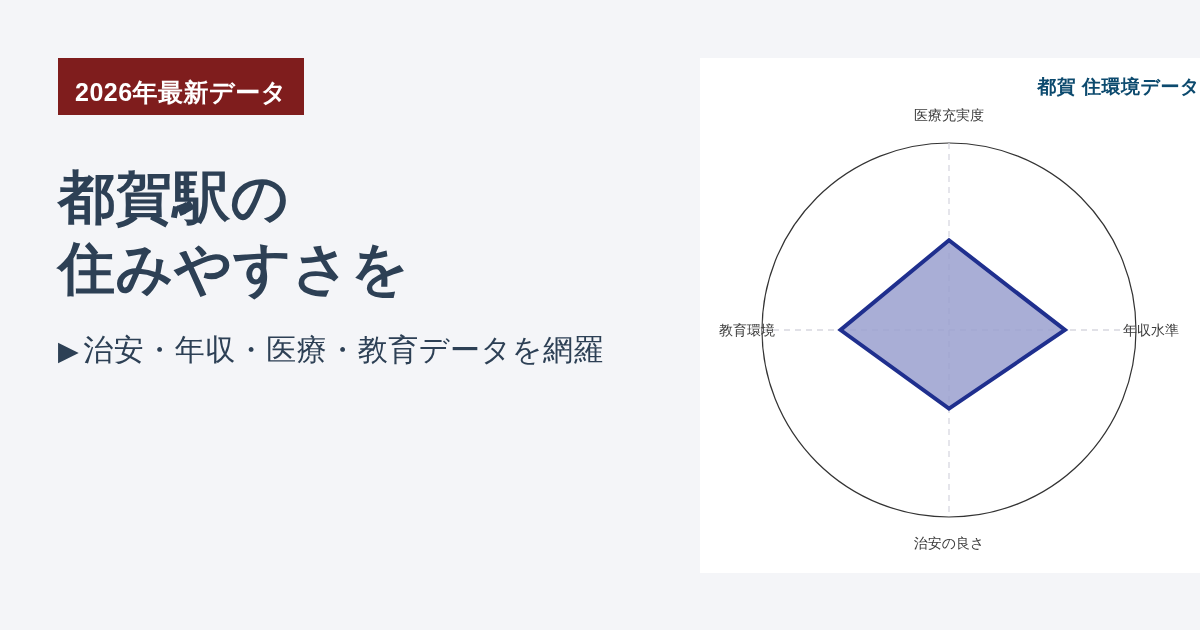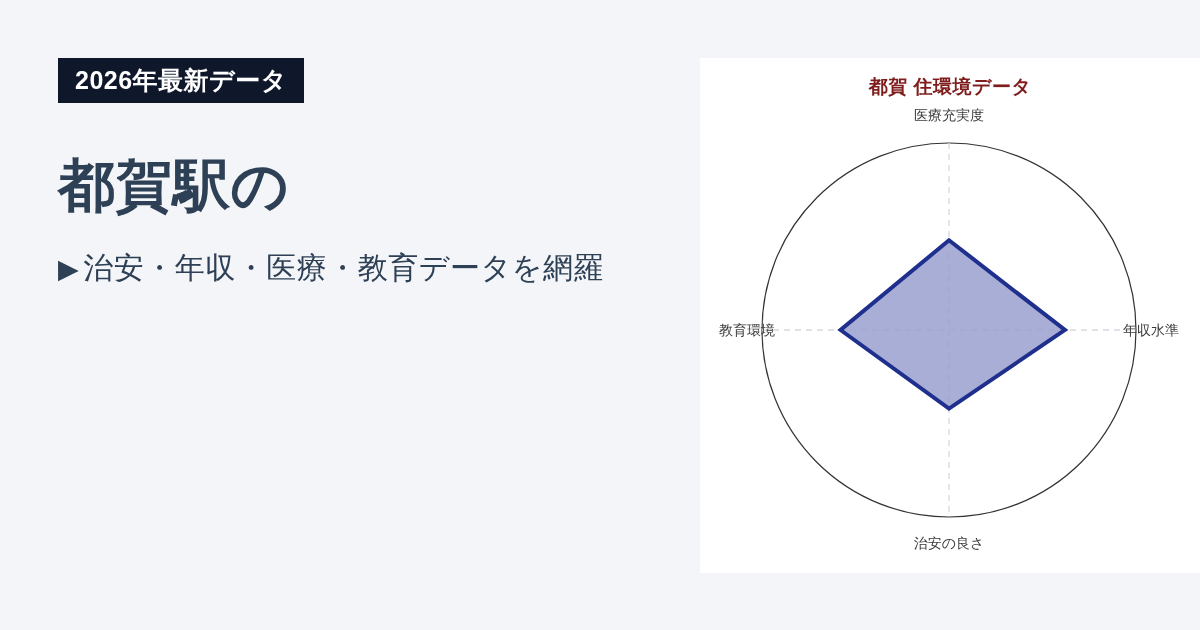--- a/index.html
+++ b/index.html
@@ -21,26 +21,26 @@
     left: 0;
     top: 0;
     width: 700px;
     height: 630px;
     box-sizing: border-box;
     padding: 58px 0 0 58px;
   }
 
   .badge {
     display: inline-block;
-    background: #0f172a;
+    background: #7f1d1d;
     color: #ffffff;
     font-size: 25px;
     font-weight: bold;
     letter-spacing: 0.5px;
-    padding: 10px 17px 10px 17px;
+    padding: 22px 17px 10px 17px;
     line-height: 1;
   }
 
   .headline {
     margin-top: 52px;
     font-size: 57px;
     font-weight: bold;
     line-height: 1.24;
     letter-spacing: 0.5px;
     color: #2d4055;
@@ -75,24 +75,24 @@
     width: 500px;
     height: 515px;
     background: #ffffff;
   }
 
   .chart-title {
     position: absolute;
     top: 16px;
     left: 0;
     width: 500px;
-    text-align: center;
+    text-align: right;
     font-size: 19px;
     font-weight: bold;
-    color: #7f1d1d;
+    color: #0c4a6e;
     letter-spacing: 0.5px;
   }
 
   .radar-svg {
     position: absolute;
     left: 0;
     top: 0;
   }
 
   .axis-label {
@@ -103,20 +103,21 @@
 </style>
 </head>
 <body>
 
 <div class="left-col">
 
   <div class="badge">2026年最新データ</div>
 
   <div class="headline">
     <span class="line">都賀駅の</span>
+    <span class="line">住みやすさを</span>
   </div>
 
   <div class="subtitle">
     <span class="arrow">▶</span><span>治安・年収・医療・教育データを網羅</span>
   </div>
 
 </div>
 
 <div class="chart-panel">
 

